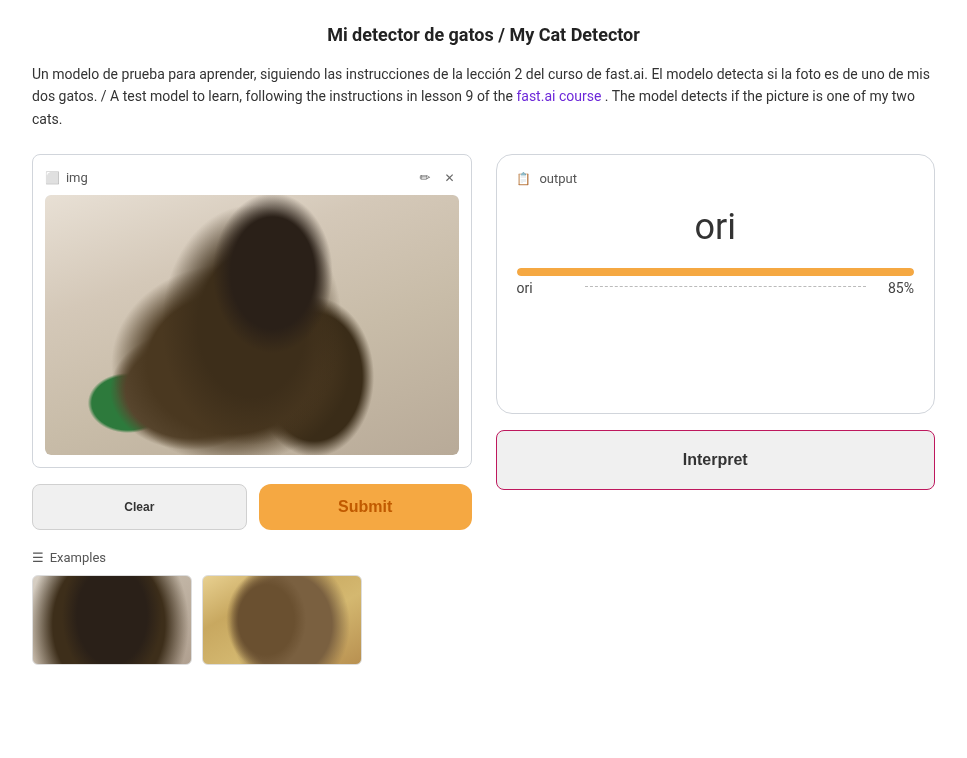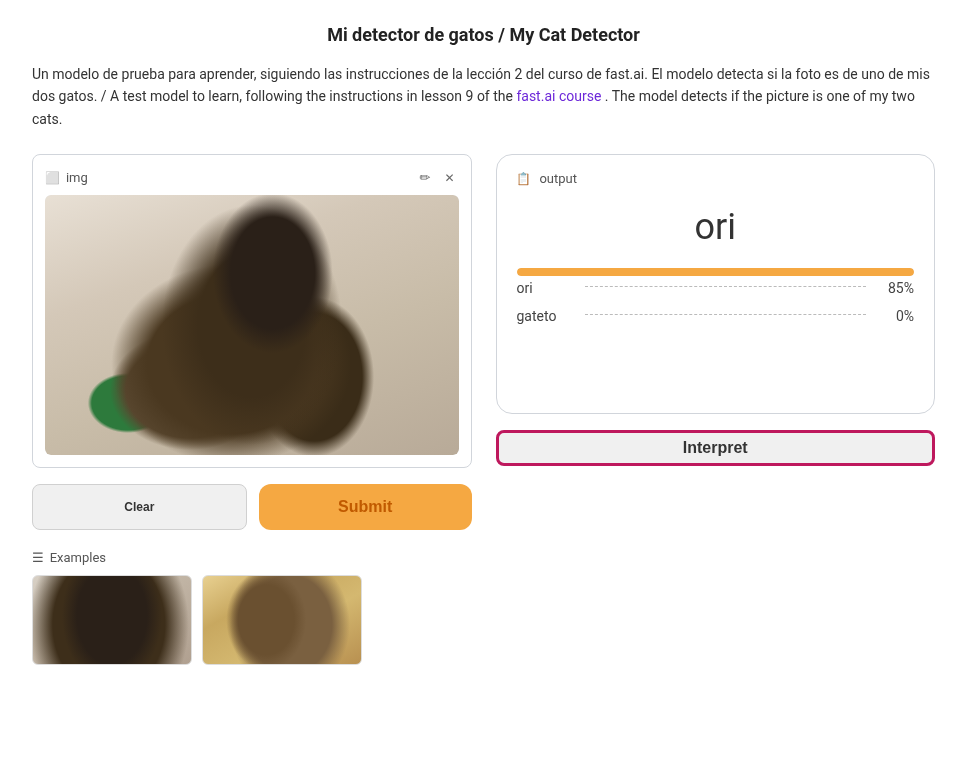--- a/index.html
+++ b/index.html
@@ -209,23 +209,23 @@
       min-width: 40px;
       text-align: right;
     }
 
     .confidence-rows-section {
       margin-bottom: 16px;
     }
 
     .btn-interpret {
       width: 100%;
-      padding: 6px;
+      padding: 20px;
       background: #f0f0f0;
-      border: 3px solid #be185d;
+      border: 1px solid #be185d;
       border-radius: 8px;
       font-size: 16px;
       font-weight: 700;
       color: #333;
       cursor: pointer;
     }
 
     
     .examples-section {
       margin-top: 12px;
@@ -329,25 +329,20 @@
       <div class="confidence-bar-container">
         <div class="confidence-bar-fill" style="width: 100%;"></div>
       </div>
 
       <div class="confidence-rows-section">
         <div class="confidence-row">
           <span class="confidence-name">ori</span>
           <span class="confidence-dots"></span>
           <span class="confidence-pct">85%</span>
         </div>
-        <div class="confidence-row">
-          <span class="confidence-name">gateto</span>
-          <span class="confidence-dots"></span>
-          <span class="confidence-pct">0%</span>
-        </div>
       </div>
     </div>
 
     <button class="btn-interpret">Interpret</button>
   </div>
 </div>
 
 <div class="examples-section">
   <div class="examples-header">
     <span class="examples-icon"></span>

